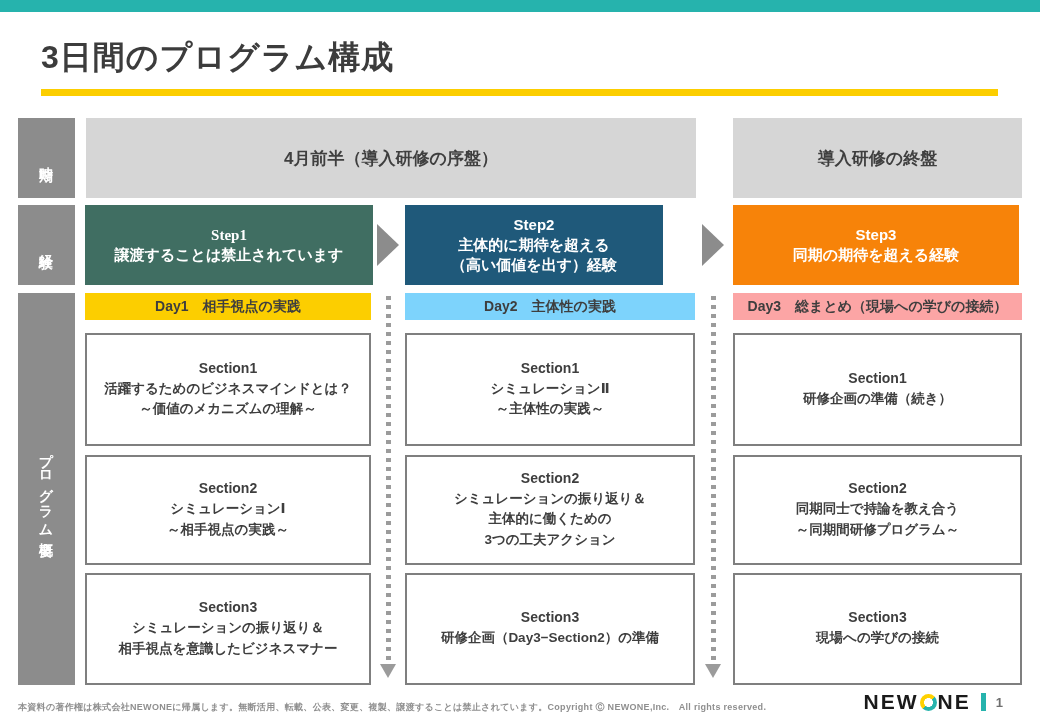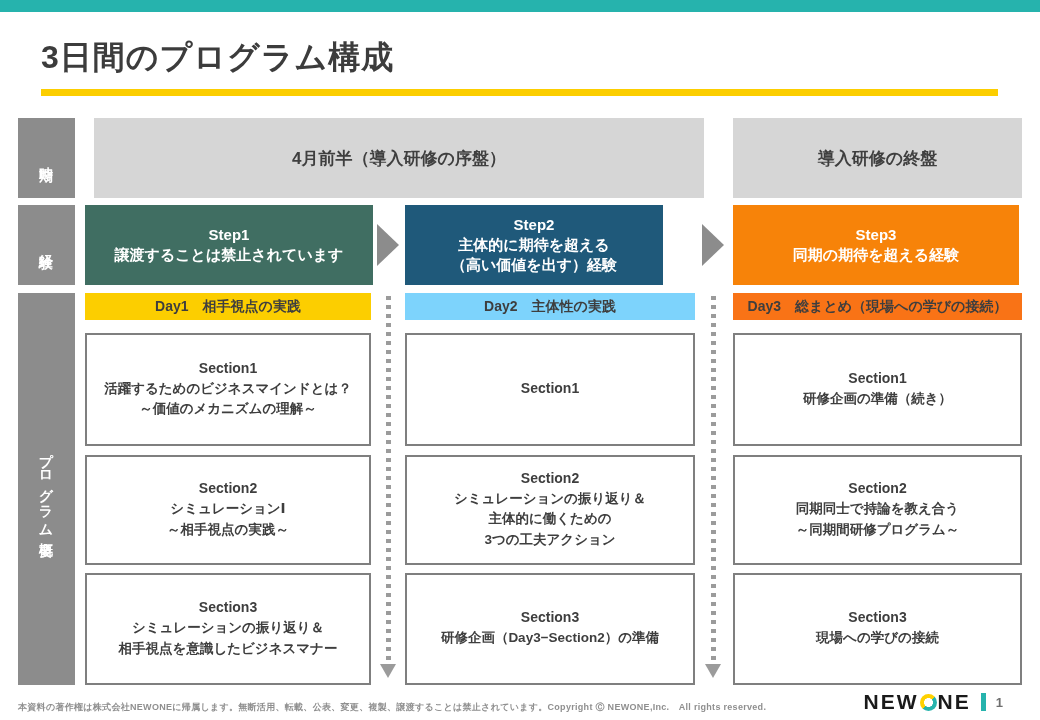--- a/index.html
+++ b/index.html
@@ -20,29 +20,29 @@
   }
   .rl1 { top:118px; height:80px; }
   .rl2 { top:205px; height:80px; }
   .rl3 { top:293px; height:392px; }
 
   .cell {
     position:absolute; top:118px; height:80px; background:#d6d6d6;
     display:flex; align-items:center; justify-content:center;
     font-size:17px; font-weight:bold; color:#3f3f3f;
   }
-  .cellA { left:94px;  width:610px;text-align:center; }
+  .cellA { left:86px;  width:610px;text-align:center; }
   .cellB { left:733px; width:289px; }
 
   .step {
     position:absolute; top:205px; height:80px; color:#ffffff;
     display:flex; flex-direction:column; align-items:center; justify-content:center;
     text-align:center; font-weight:bold; font-size:15px; line-height:1.35;
   }
-  .step1 { left:85px;  width:288px; background:#406e62; }
+  .step1 { left:85px;  width:288px; background:#406e62;font-family:Liberation Serif, serif; }
   .step2 { left:405px; width:258px; background:#1f597a; }
   .step3 { left:733px; width:286px; background:#f78309; }
   .step-desc { white-space:pre-line; }
 
   .flow-arrow {
     position:absolute; top:224px; width:0; height:0;
     border-left:22px solid #8c8c8c; border-top:21px solid transparent; border-bottom:21px solid transparent;
   }
   .fa1 { left:377px; }
   .fa2 { left:702px; }
@@ -138,40 +138,42 @@
 
   <div class="dotted-arrow da1">
     <div class="dots"></div>
     <div class="arrowhead"></div>
   </div>
 
   <div class="col col2">
     <div class="day-header" style="background: #7dd3fc;">Day2　主体性の実践</div>
     <div class="section sec1">
       <div class="sec-name">Section1</div>
+      <div class="sec-body">シミュレーションⅡ
+～主体性の実践～</div>
     </div>
     <div class="section sec2">
       <div class="sec-name">Section2</div>
       <div class="sec-body">シミュレーションの振り返り＆
 主体的に働くための
 3つの工夫アクション</div>
     </div>
     <div class="section sec3">
       <div class="sec-name">Section3</div>
       <div class="sec-body">研修企画（Day3−Section2）の準備</div>
     </div>
   </div>
 
   <div class="dotted-arrow da2">
     <div class="dots"></div>
     <div class="arrowhead"></div>
   </div>
 
   <div class="col col3">
-    <div class="day-header" style="background: #f97316;">Day3　総まとめ（現場への学びの接続）</div>
+    <div class="day-header" style="background: #fca5a5;">Day3　総まとめ（現場への学びの接続）</div>
     <div class="section sec1">
       <div class="sec-name">Section1</div>
       <div class="sec-body">研修企画の準備（続き）</div>
     </div>
     <div class="section sec2">
       <div class="sec-name">Section2</div>
       <div class="sec-body">同期同士で持論を教え合う
 ～同期間研修プログラム～</div>
     </div>
     <div class="section sec3">

